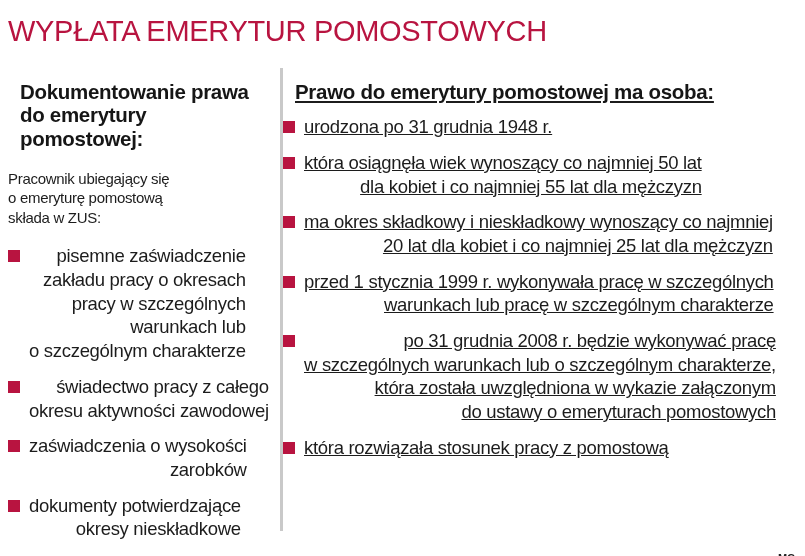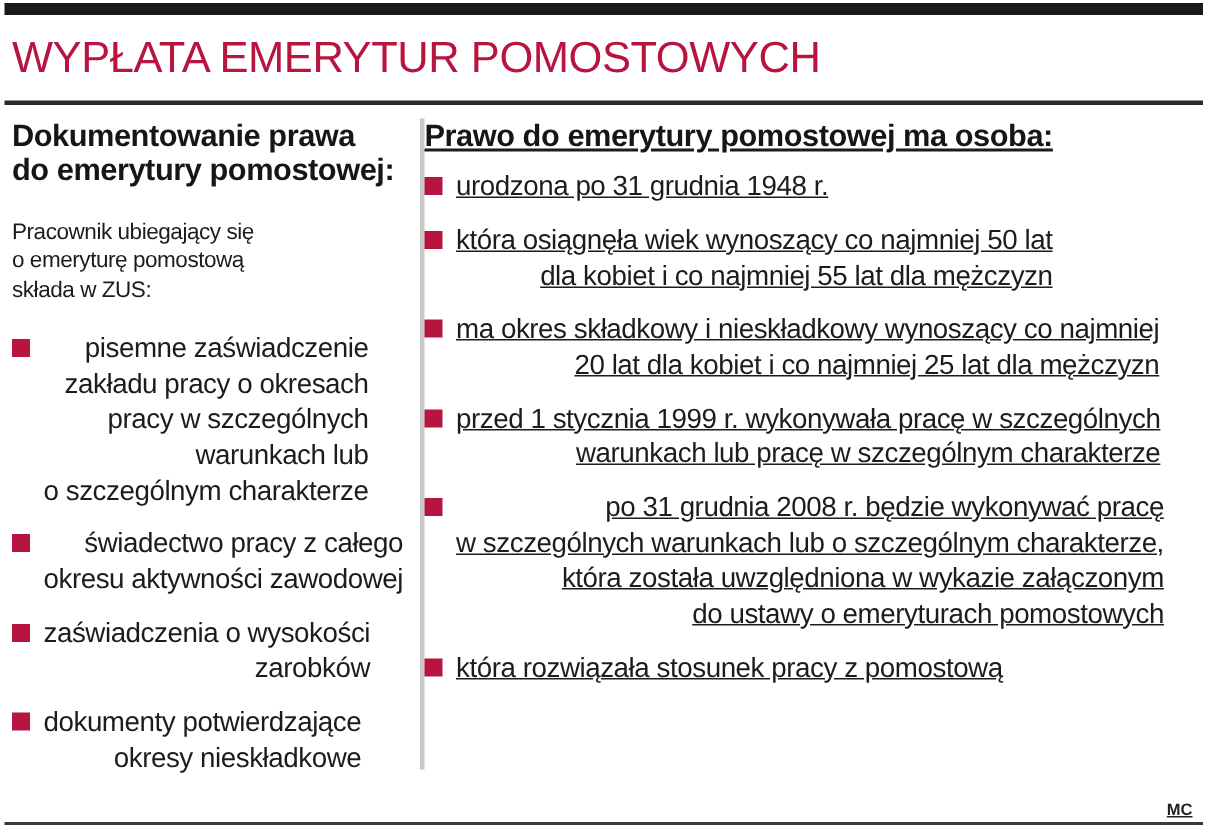--- a/index.html
+++ b/index.html
@@ -48,21 +48,21 @@
     flex: none;
     margin-bottom: 22px;
   }
   .col-right {
     flex: 1;
     text-decoration: underline;
   }
   .col-heading {
     font-size: 20.5px;
     font-weight: bold;
-    margin: 0;
+    margin: 12px;
     line-height: 1.14;
     letter-spacing: -0.3px;
     white-space: pre-line;
     color: #161616;
   }
   .intro-text {
     font-size: 15px;
     line-height: 1.3;
     letter-spacing: -0.3px;
     margin-top: 19px;

